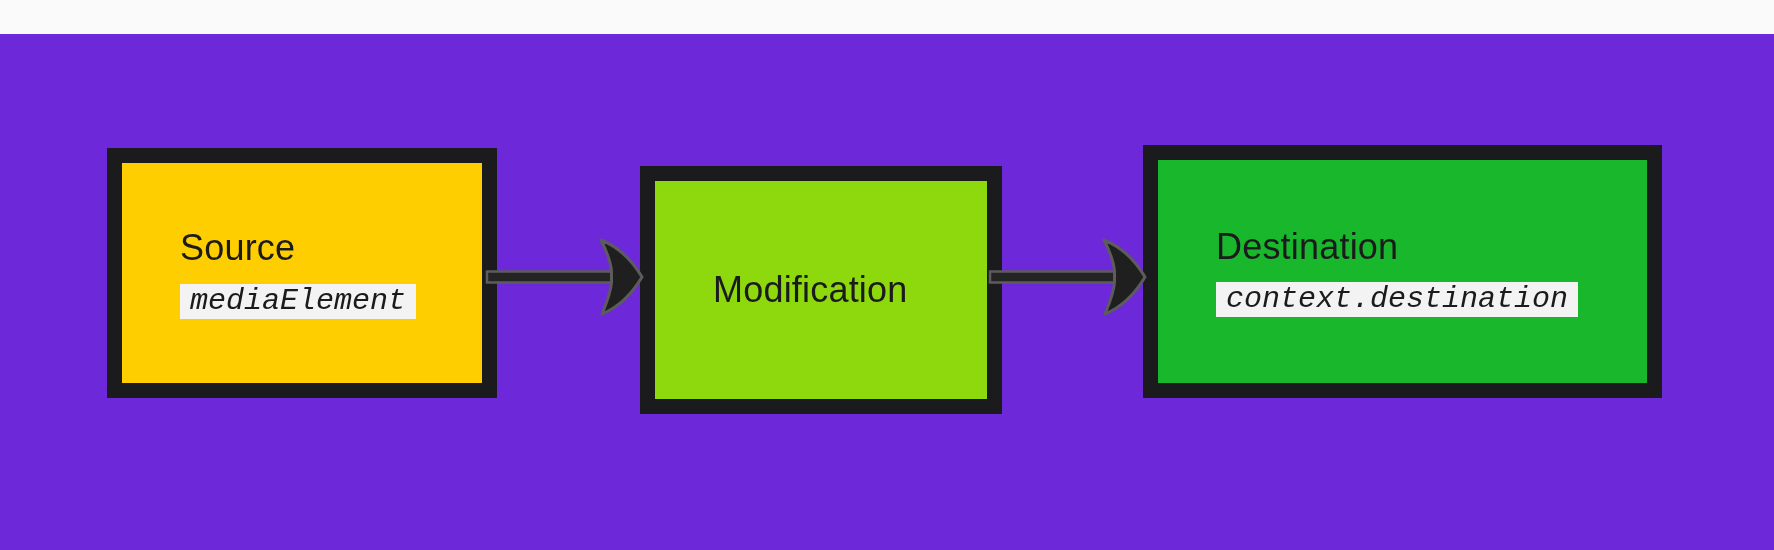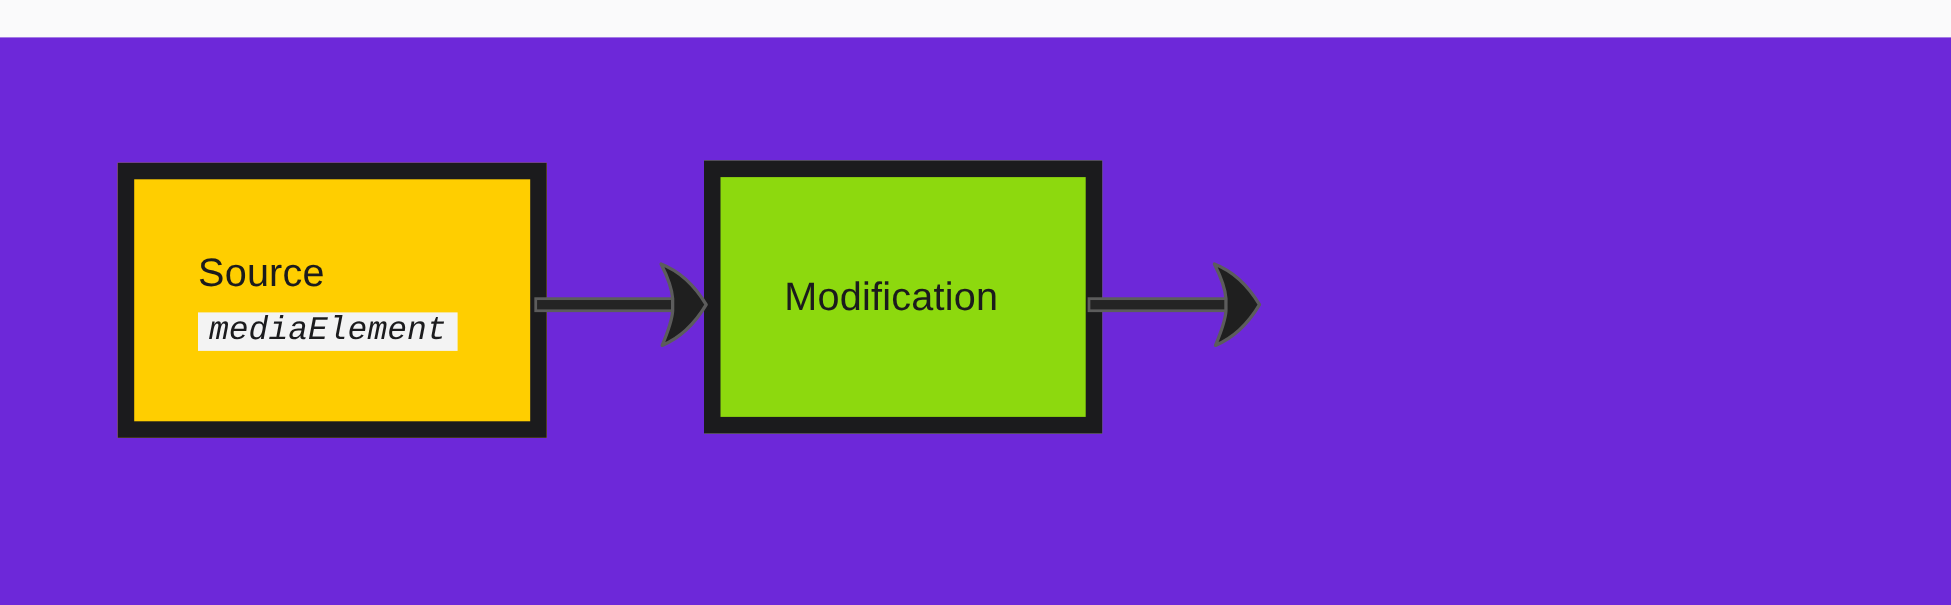--- a/index.html
+++ b/index.html
@@ -51,24 +51,28 @@
 
 <div class="canvas">
 
   <div class="top-strip"></div>
 
   <div class="node" style="left: 107px; top: 148px; width: 390px; height: 250px; background-color: rgb(255, 206, 0);">
     <div class="node-title">Source</div>
     <div class="node-code">mediaElement</div>
   </div>
 
-  <div class="node" style="left: 640px; top: 146px; width: 362px; height: 248px; background-color: rgb(141, 217, 14);">
+  <div class="node" style="left: 640px; top: 166px; width: 362px; height: 248px; background-color: rgb(141, 217, 14);">
     <div class="node-title">Modification</div>
   </div>
 
+  <div class="node" style="left: 1143px; top: 145px; width: 519px; height: 253px; background-color: rgb(25, 183, 44);">
+    <div class="node-title">Destination</div>
+    <div class="node-code">context.destination</div>
+  </div>
 
   <svg class="arrow" style="left:485px;top:232px;" width="160" height="90" viewBox="0 0 160 90">
     <rect x="2" y="39.5" width="126" height="11" fill="#242424" stroke="#5C5C5C" stroke-width="2.5"></rect>
     <path d="M157 45
              C148 30 134 15 116 8
              C122 20 126 31 126.5 39.5
              L126.5 50.5
              C126 59 122 70 117 82
              C134 75 148 60 157 45 Z" fill="#1F1F1F" stroke="#5C5C5C" stroke-width="3" stroke-linejoin="round"></path>
   </svg>

